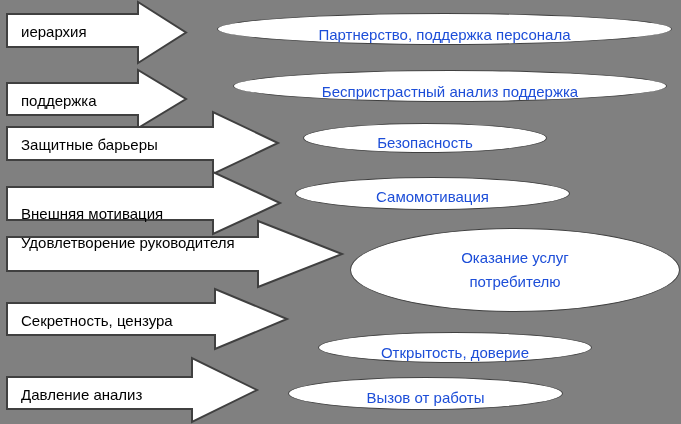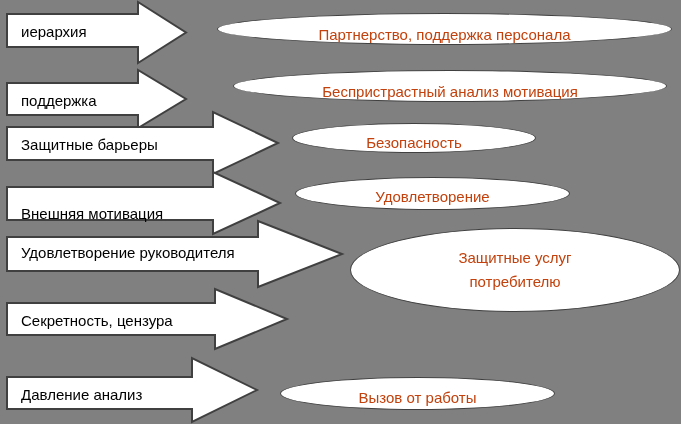--- a/index.html
+++ b/index.html
@@ -33,47 +33,47 @@
     align-items: center;
     padding-left: 13px;
     padding-top: 2px;
     box-sizing: border-box;
     white-space: nowrap;
   }
   .a1 { left: 8px;  top: 14px;  width: 130px; height: 33px; }
   .a2 { left: 8px;  top: 83px;  width: 130px; height: 32px; }
   .a3 { left: 8px;  top: 127px; width: 206px; height: 33px; }
   .a4 { left: 8px;  top: 187px; width: 206px; height: 51px; }
-  .a5 { left: 8px;  top: 234px; width: 251px; height: 34px; }
+  .a5 { left: 8px;  top: 224px; width: 251px; height: 34px; }
   .a6 { left: 8px;  top: 303px; width: 207px; height: 32px; }
   .a7 { left: 8px;  top: 377px; width: 184px; height: 32px; }
 
   
   .ellipse {
     position: absolute;
     z-index: 2;
     background: #ffffff;
     border: 1.5px solid #404040;
     border-radius: 50%;
     box-sizing: border-box;
     overflow: hidden;
     text-align: center;
     font-size: 15px;
-    color: #c2410c;
+    color: #1d4ed8;
     line-height: 17px;
   }
   .e1 { left: 217px; top: 13px;  width: 455px; height: 32px; padding-top: 12px; }
   .e2 { left: 233px; top: 70px;  width: 434px; height: 32px; padding-top: 12px; }
-  .e3 { left: 292px; top: 123px; width: 244px; height: 30px; padding-top: 10px; }
+  .e3 { left: 303px; top: 123px; width: 244px; height: 30px; padding-top: 10px; }
   .e4 { left: 295px; top: 177px; width: 275px; height: 33px; padding-top: 10px; }
   .e5 { left: 350px; top: 228px; width: 330px; height: 84px;
         display: flex; align-items: center; justify-content: center; }
   .e5 .wrap-text { width: 175px; line-height: 24px; }
   .e6 { left: 318px; top: 332px; width: 274px; height: 31px; padding-top: 11px; }
-  .e7 { left: 280px; top: 377px; width: 275px; height: 33px; padding-top: 11px; }
+  .e7 { left: 288px; top: 377px; width: 275px; height: 33px; padding-top: 11px; }
 </style>
 </head>
 <body>
 
 <div class="canvas">
 
   <div class="arrows-layer">
     <svg width="681" height="424" viewBox="0 0 681 424" xmlns="http://www.w3.org/2000/svg">
       <g fill="#ffffff" stroke="#404040" stroke-width="2" stroke-linejoin="miter">
         <polygon points="7,14 138,14 138,2 186,32.5 138,63 138,47 7,47"></polygon>
@@ -89,21 +89,22 @@
 
   <div class="label arrow-label a1">иерархия</div>
   <div class="label arrow-label a2">поддержка</div>
   <div class="label arrow-label a3">Защитные барьеры</div>
   <div class="label arrow-label a4">Внешняя мотивация</div>
   <div class="label arrow-label a5">Удовлетворение руководителя</div>
   <div class="label arrow-label a6">Секретность, цензура</div>
   <div class="label arrow-label a7">Давление анализ</div>
 
   <div class="ellipse e1">Партнерство, поддержка персонала</div>
-  <div class="ellipse e2">Беспристрастный анализ мотивация</div>
+  <div class="ellipse e2">Беспристрастный анализ поддержка</div>
   <div class="ellipse e3">Безопасность</div>
-  <div class="ellipse e4">Удовлетворение</div>
+  <div class="ellipse e4">Самомотивация</div>
   <div class="ellipse e5">
-    <span class="wrap-text">Защитные услуг потребителю</span>
+    <span class="wrap-text">Оказание услуг потребителю</span>
   </div>
+  <div class="ellipse e6">Открытость, доверие</div>
   <div class="ellipse e7">Вызов от работы</div>
 
 </div>
 
 </body></html>

